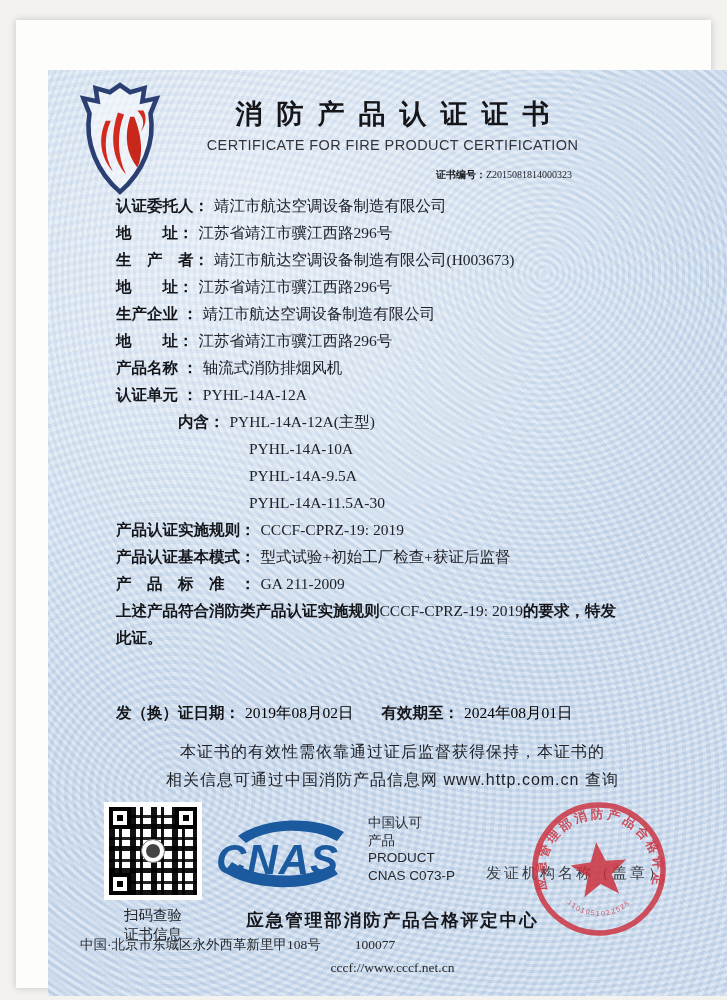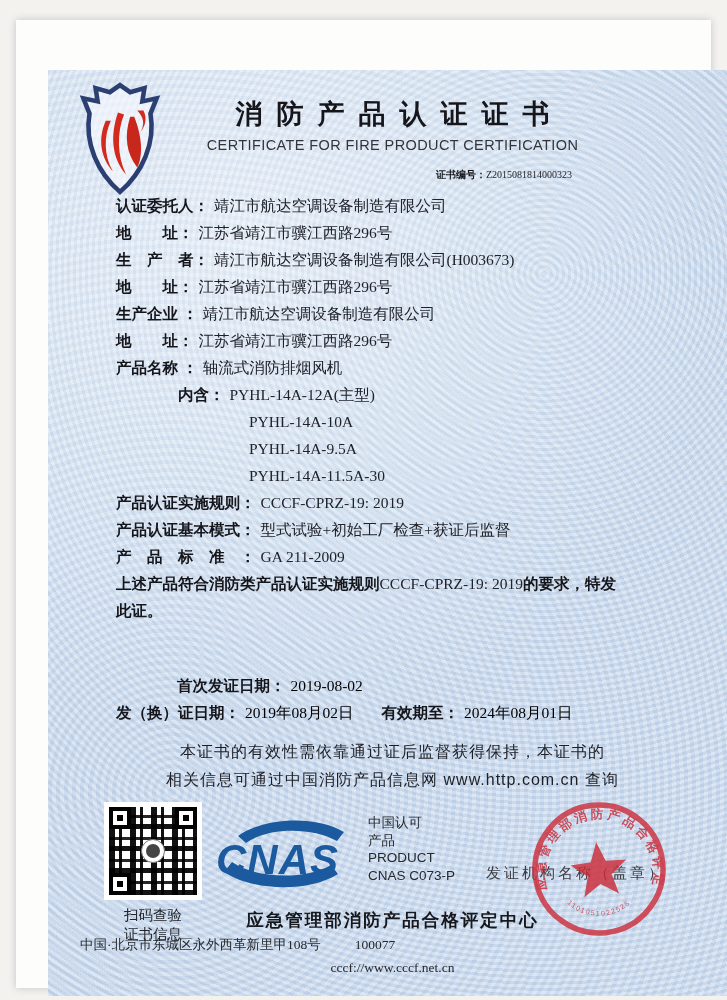--- a/index.html
+++ b/index.html
@@ -122,20 +122,24 @@
             <span class="val">靖江市航达空调设备制造有限公司</span>
           </div>
         <div class="row">
             <span class="lab">地　　址：</span>
             <span class="val">江苏省靖江市骥江西路296号</span>
           </div>
         <div class="row">
             <span class="lab">产品名称 ：</span>
             <span class="val">轴流式消防排烟风机</span>
           </div>
+        <div class="row">
+            <span class="lab">认证单元 ：</span>
+            <span class="val">PYHL-14A-12A</span>
+          </div>
 
         <div class="row row-inner">
             <span class="lab">内含：</span>
             <span class="val">PYHL-14A-12A(主型)</span>
           </div>
         <div class="row row-item">
             <span class="val">PYHL-14A-10A</span>
           </div>
         <div class="row row-item">
             <span class="val">PYHL-14A-9.5A</span>
@@ -154,23 +158,20 @@
           </div>
         <div class="row">
             <span class="lab">产　品　标　准　：</span>
             <span class="val">GA 211-2009</span>
           </div>
 
         <div class="statement"><span class="b">上述产品符合消防类产品认证实施规则</span><span class="c">CCCF-CPRZ-19: 2019</span><span class="b">的要求，特发</span></div>
         <div class="statement"><span class="b">此证。</span></div>
       </div>
 
-      <div class="first-issue">
-        <span class="lab">首次发证日期：</span><span class="val">2019-08-02</span>
-      </div>
       <div class="issue-line">
         <span class="lab">发（换）证日期：</span>
           <span class="val">2019年08月02日</span>
           <span class="gap28"></span>
           <span class="lab">有效期至：</span>
           <span class="val">2024年08月01日</span>
       </div>
 
       <div class="notice">
         <div>本证书的有效性需依靠通过证后监督获得保持，本证书的</div>

